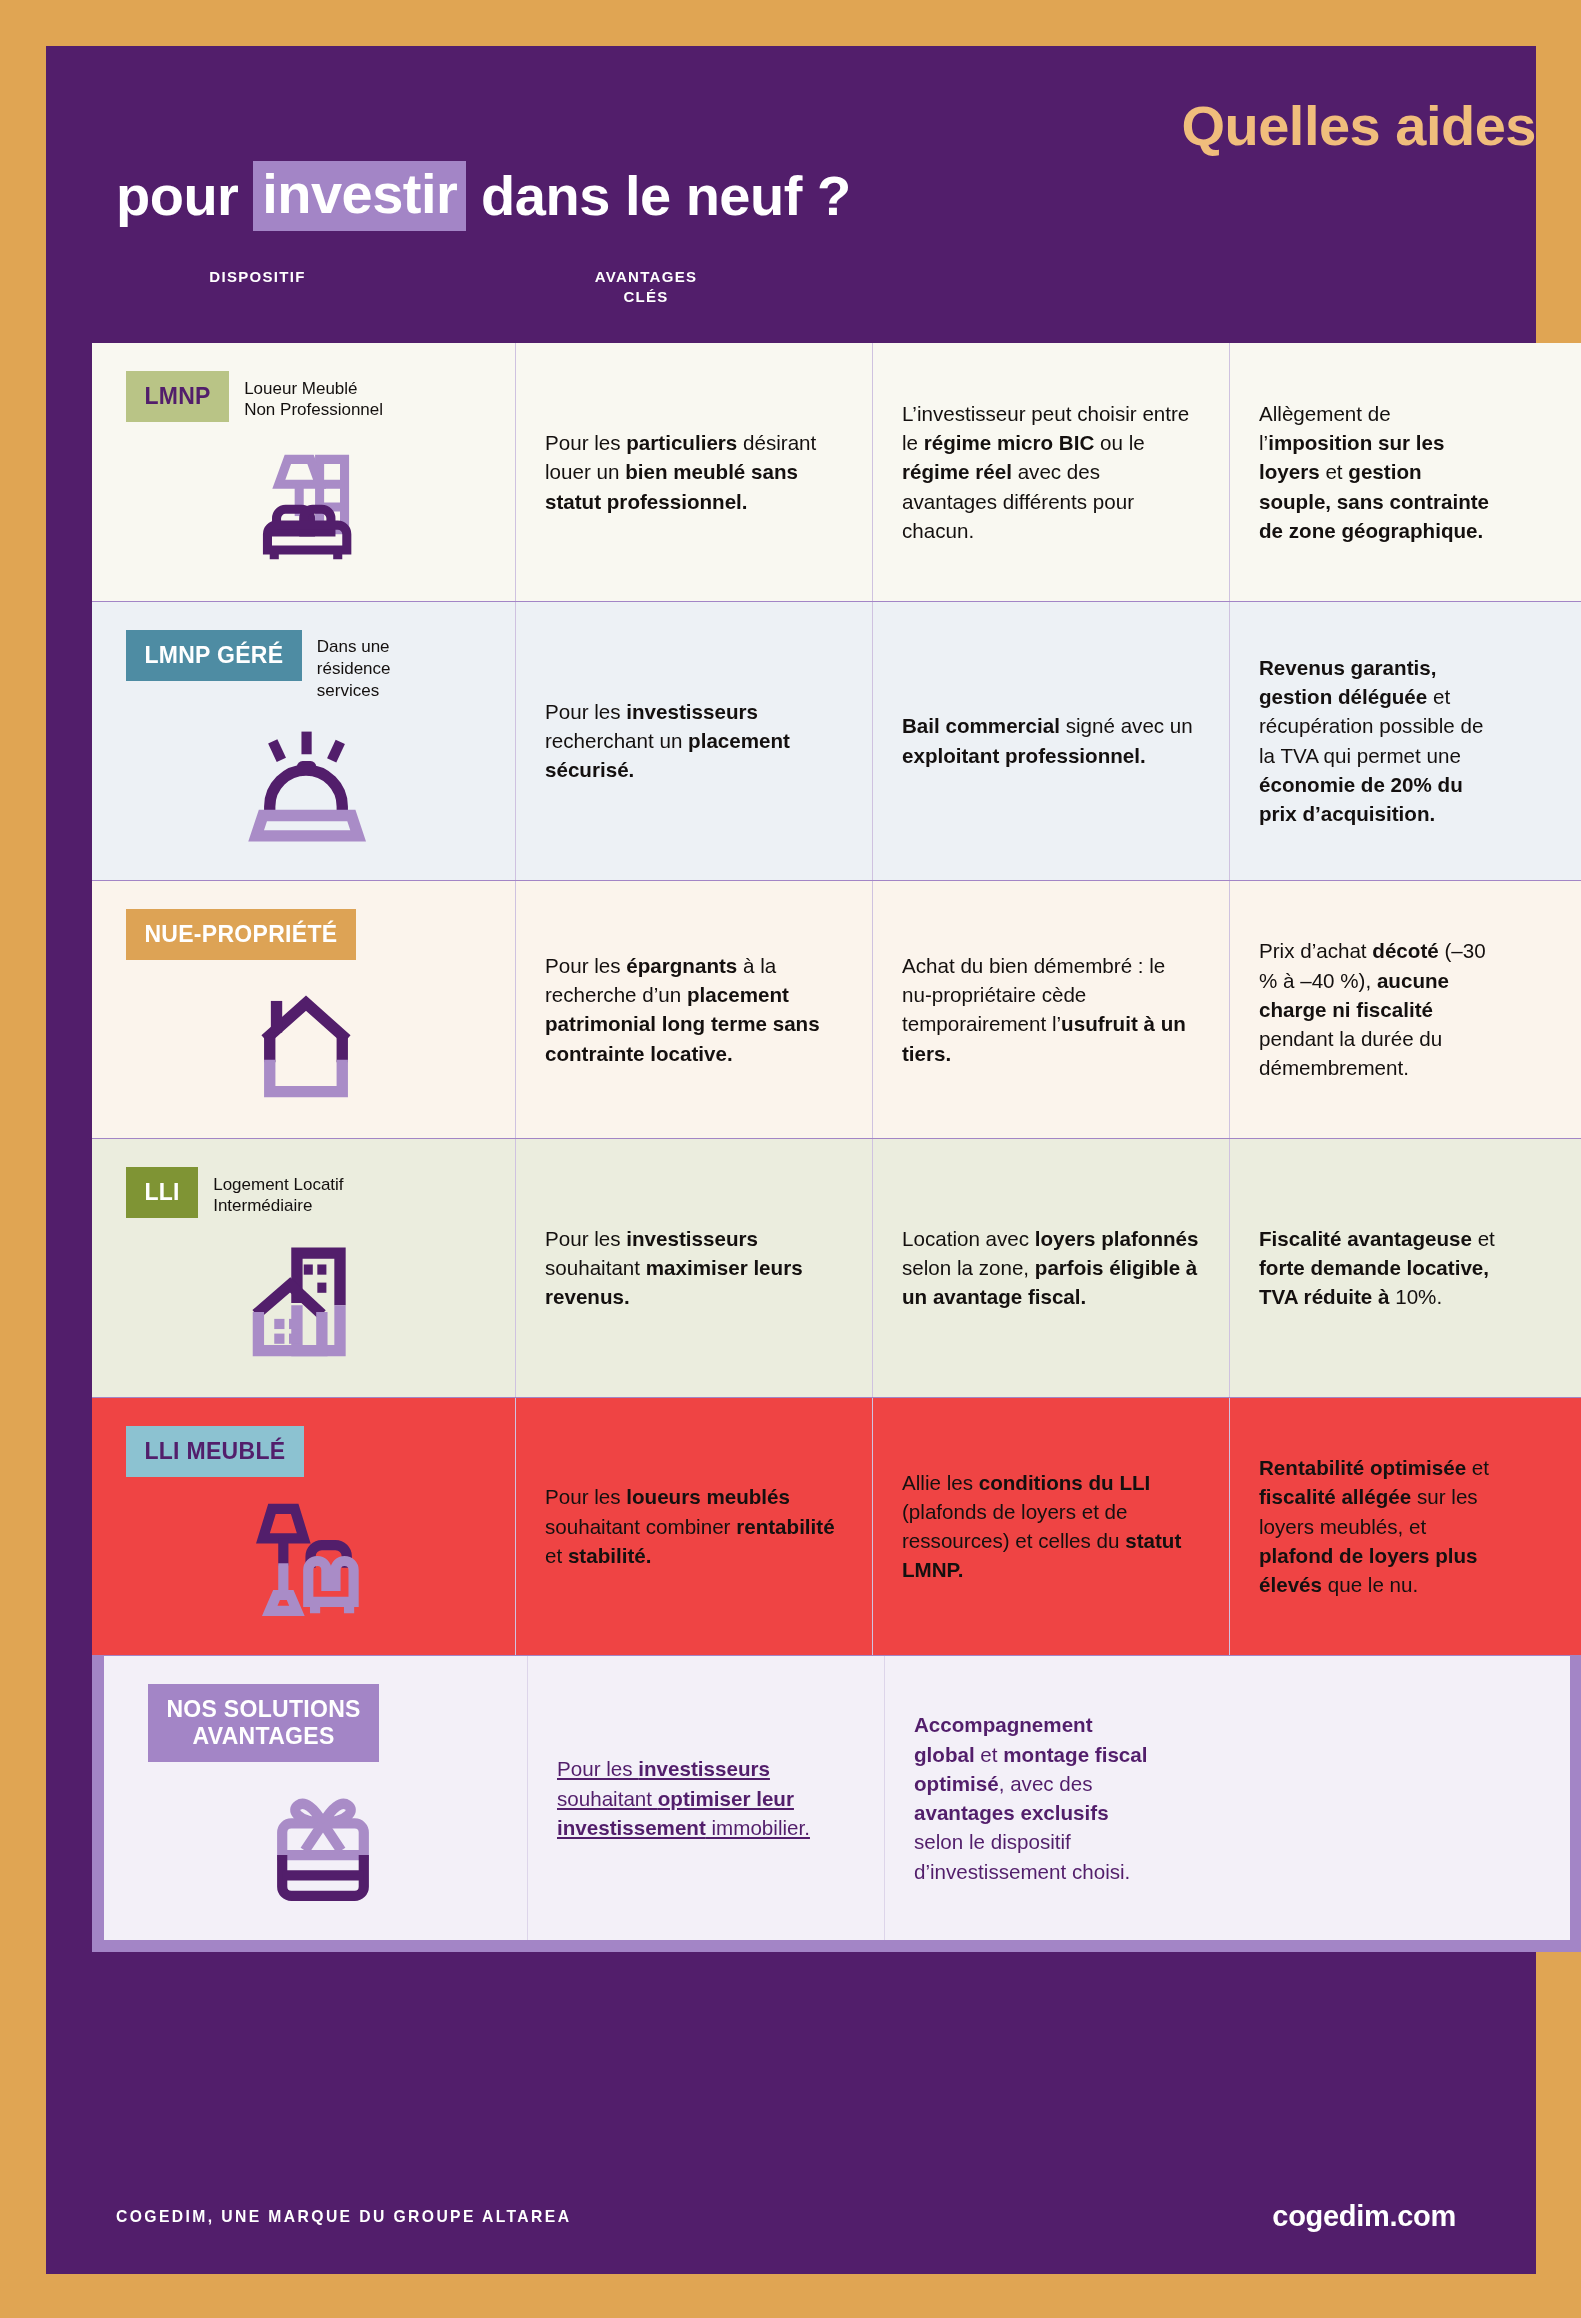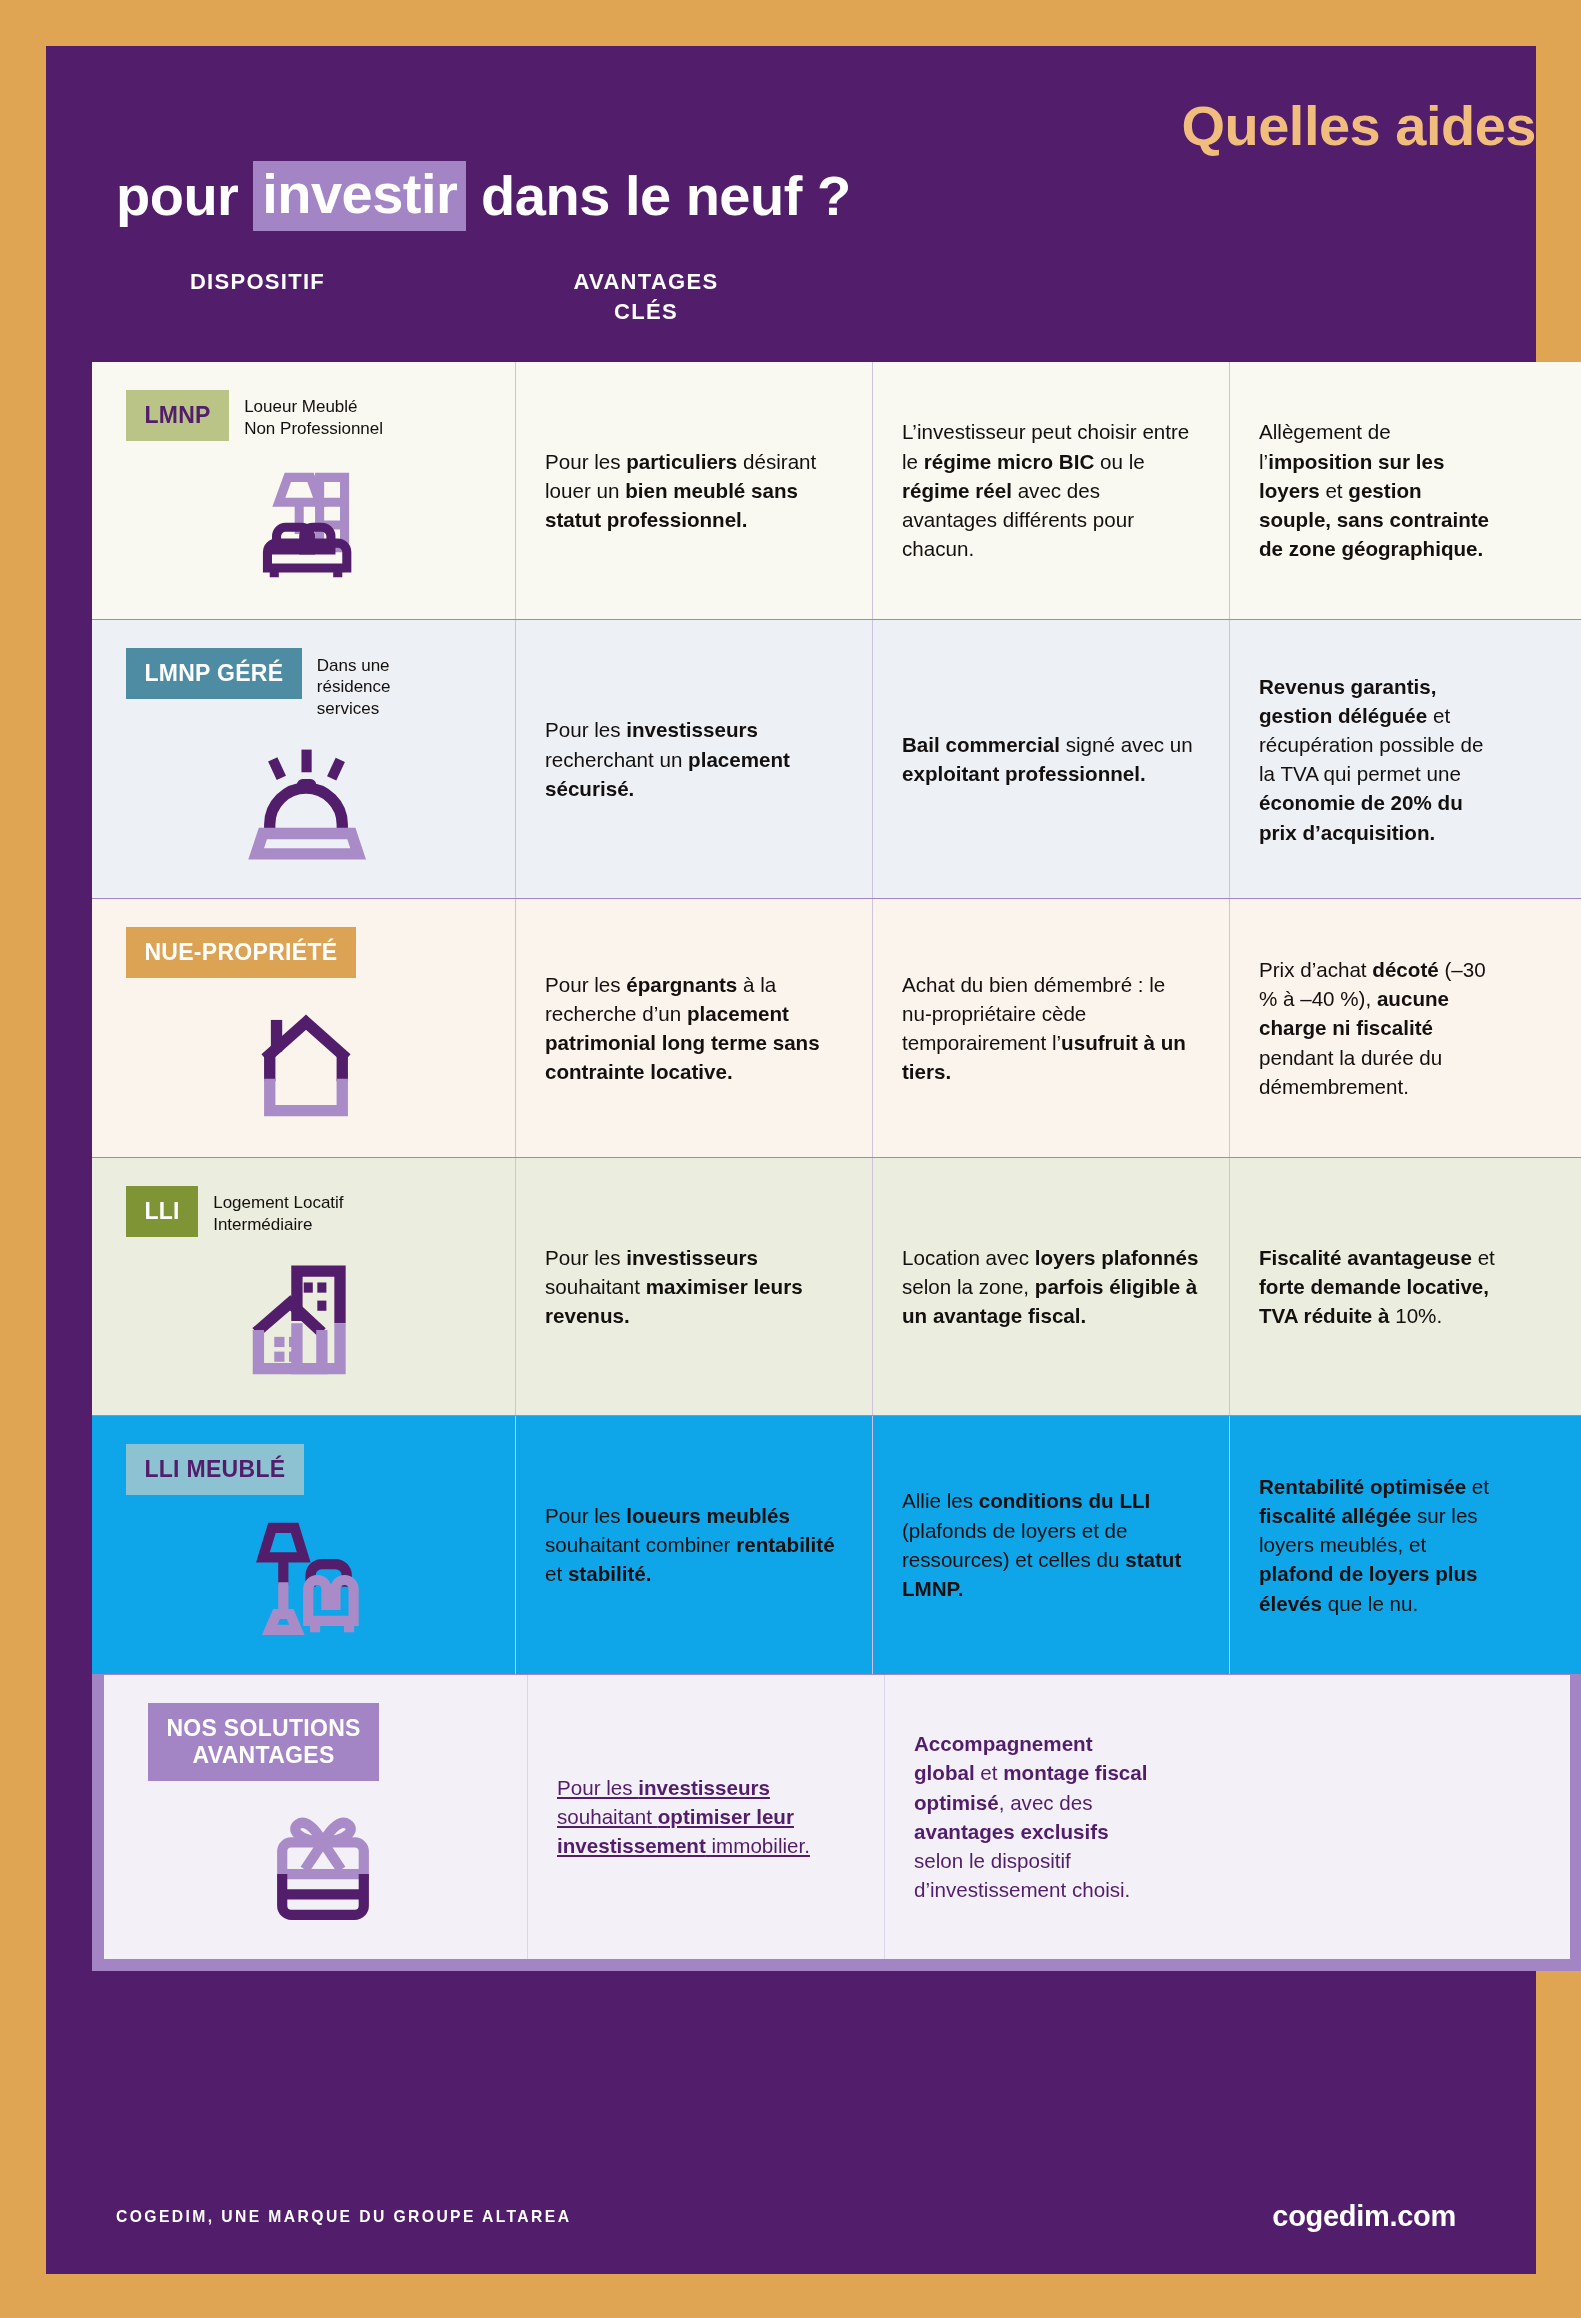--- a/index.html
+++ b/index.html
@@ -36,21 +36,21 @@
     background: #a385c6; color: #ffffff;
     padding: 2.2px 8.7px 5.4px 8.7px; display: inline-block;
   }
 
   
   .colheads {
     display: flex; width: 100%;
     padding: 36px 0 36px 0;
   }
   .colheads .ch {
-    color: #ffffff; font-size: 22px; font-weight: bold;
+    color: #ffffff; font-size: 15px; font-weight: bold;
     letter-spacing: 1.3px; text-align: center; line-height: 1.33;
   }
   .c1 { width: 423px; }
   .c2 { width: 357px; }
   .c3 { width: 357px; }
   .c4 { width: 354px; }
   .colheads .c1 { text-align: center; }
 
   
   .rows { width: 100%; margin-left: 46px; }
@@ -248,21 +248,21 @@
     <div class="cell cell-text c2" style="">
             <div class="inner">Pour les <b>investisseurs</b> souhaitant <b>maximiser leurs revenus.</b></div>
           </div>
     <div class="cell cell-text c3" style="">
             <div class="inner">Location avec <b>loyers plafonnés</b> selon la zone, <b>parfois éligible à un avantage fiscal.</b></div>
           </div>
     <div class="cell cell-text c4" style="">
             <div class="inner"><b>Fiscalité avantageuse</b> et <b>forte demande locative, TVA réduite à</b> 10%.</div>
           </div>
         </div>
-        <div class="row" style="background: #0ea5e9;">
+        <div class="row" style="background: #ef4444;">
     <div class="cell cell-dispositif" style="">
       <div class="badge-line">
         <span class="badge" style="background:#8cc2d1;color:#521e6b;white-space:pre-line;">LLI MEUBLÉ</span>
 
       </div>
       <div class="icon-wrap">
               <svg width="136" height="136" viewBox="0 0 120 120">
      <path d="M30 14h20l8 26H22z" fill="none" stroke="#521e6b" stroke-width="9"></path>
      <path d="M40 40v24" fill="none" stroke="#521e6b" stroke-width="9"></path>
      <path d="M40 62v28" fill="none" stroke="#a98cc7" stroke-width="9"></path>

